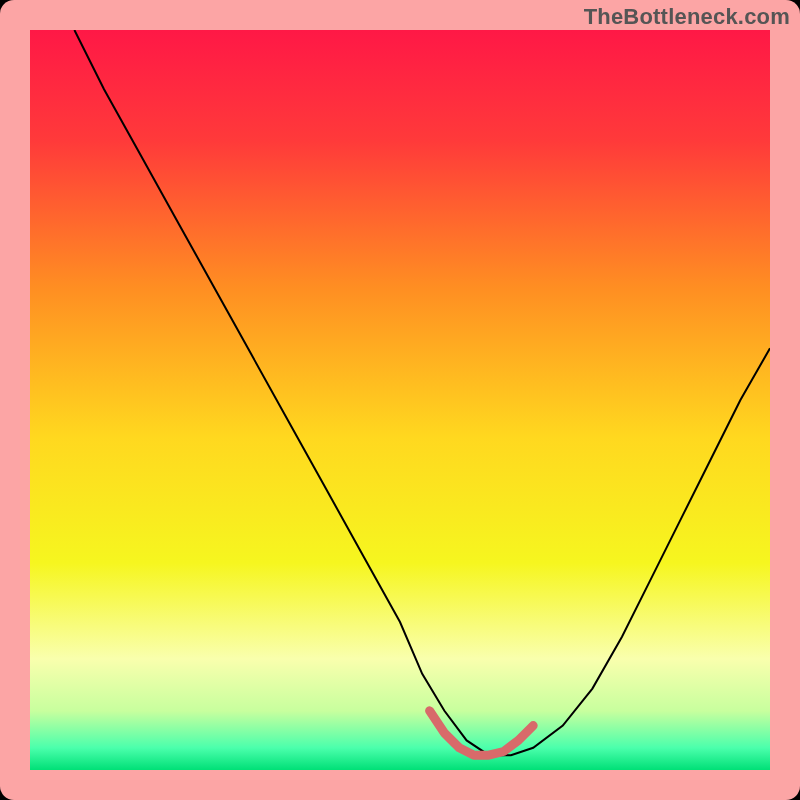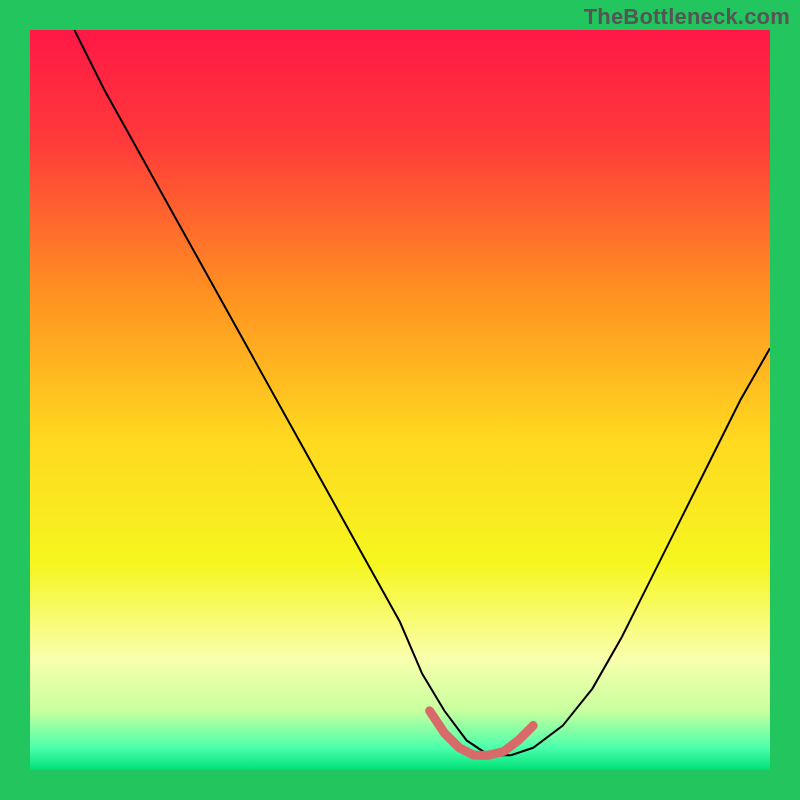--- a/index.html
+++ b/index.html
@@ -10,21 +10,22 @@
     background: #000;
     overflow: hidden;
     font-family: Arial, Helvetica, sans-serif;
   }
   .frame {
     position: absolute;
     left: 0;
     top: 0;
     width: 800px;
     height: 800px;
-    background: #22c55e;
+    background: #fca5a5;
+    border-radius: 14px;
   }
   .plot-area {
     position: absolute;
     left: 30px;
     top: 30px;
     width: 740px;
     height: 740px;
     overflow: hidden;
   }
   .watermark {

